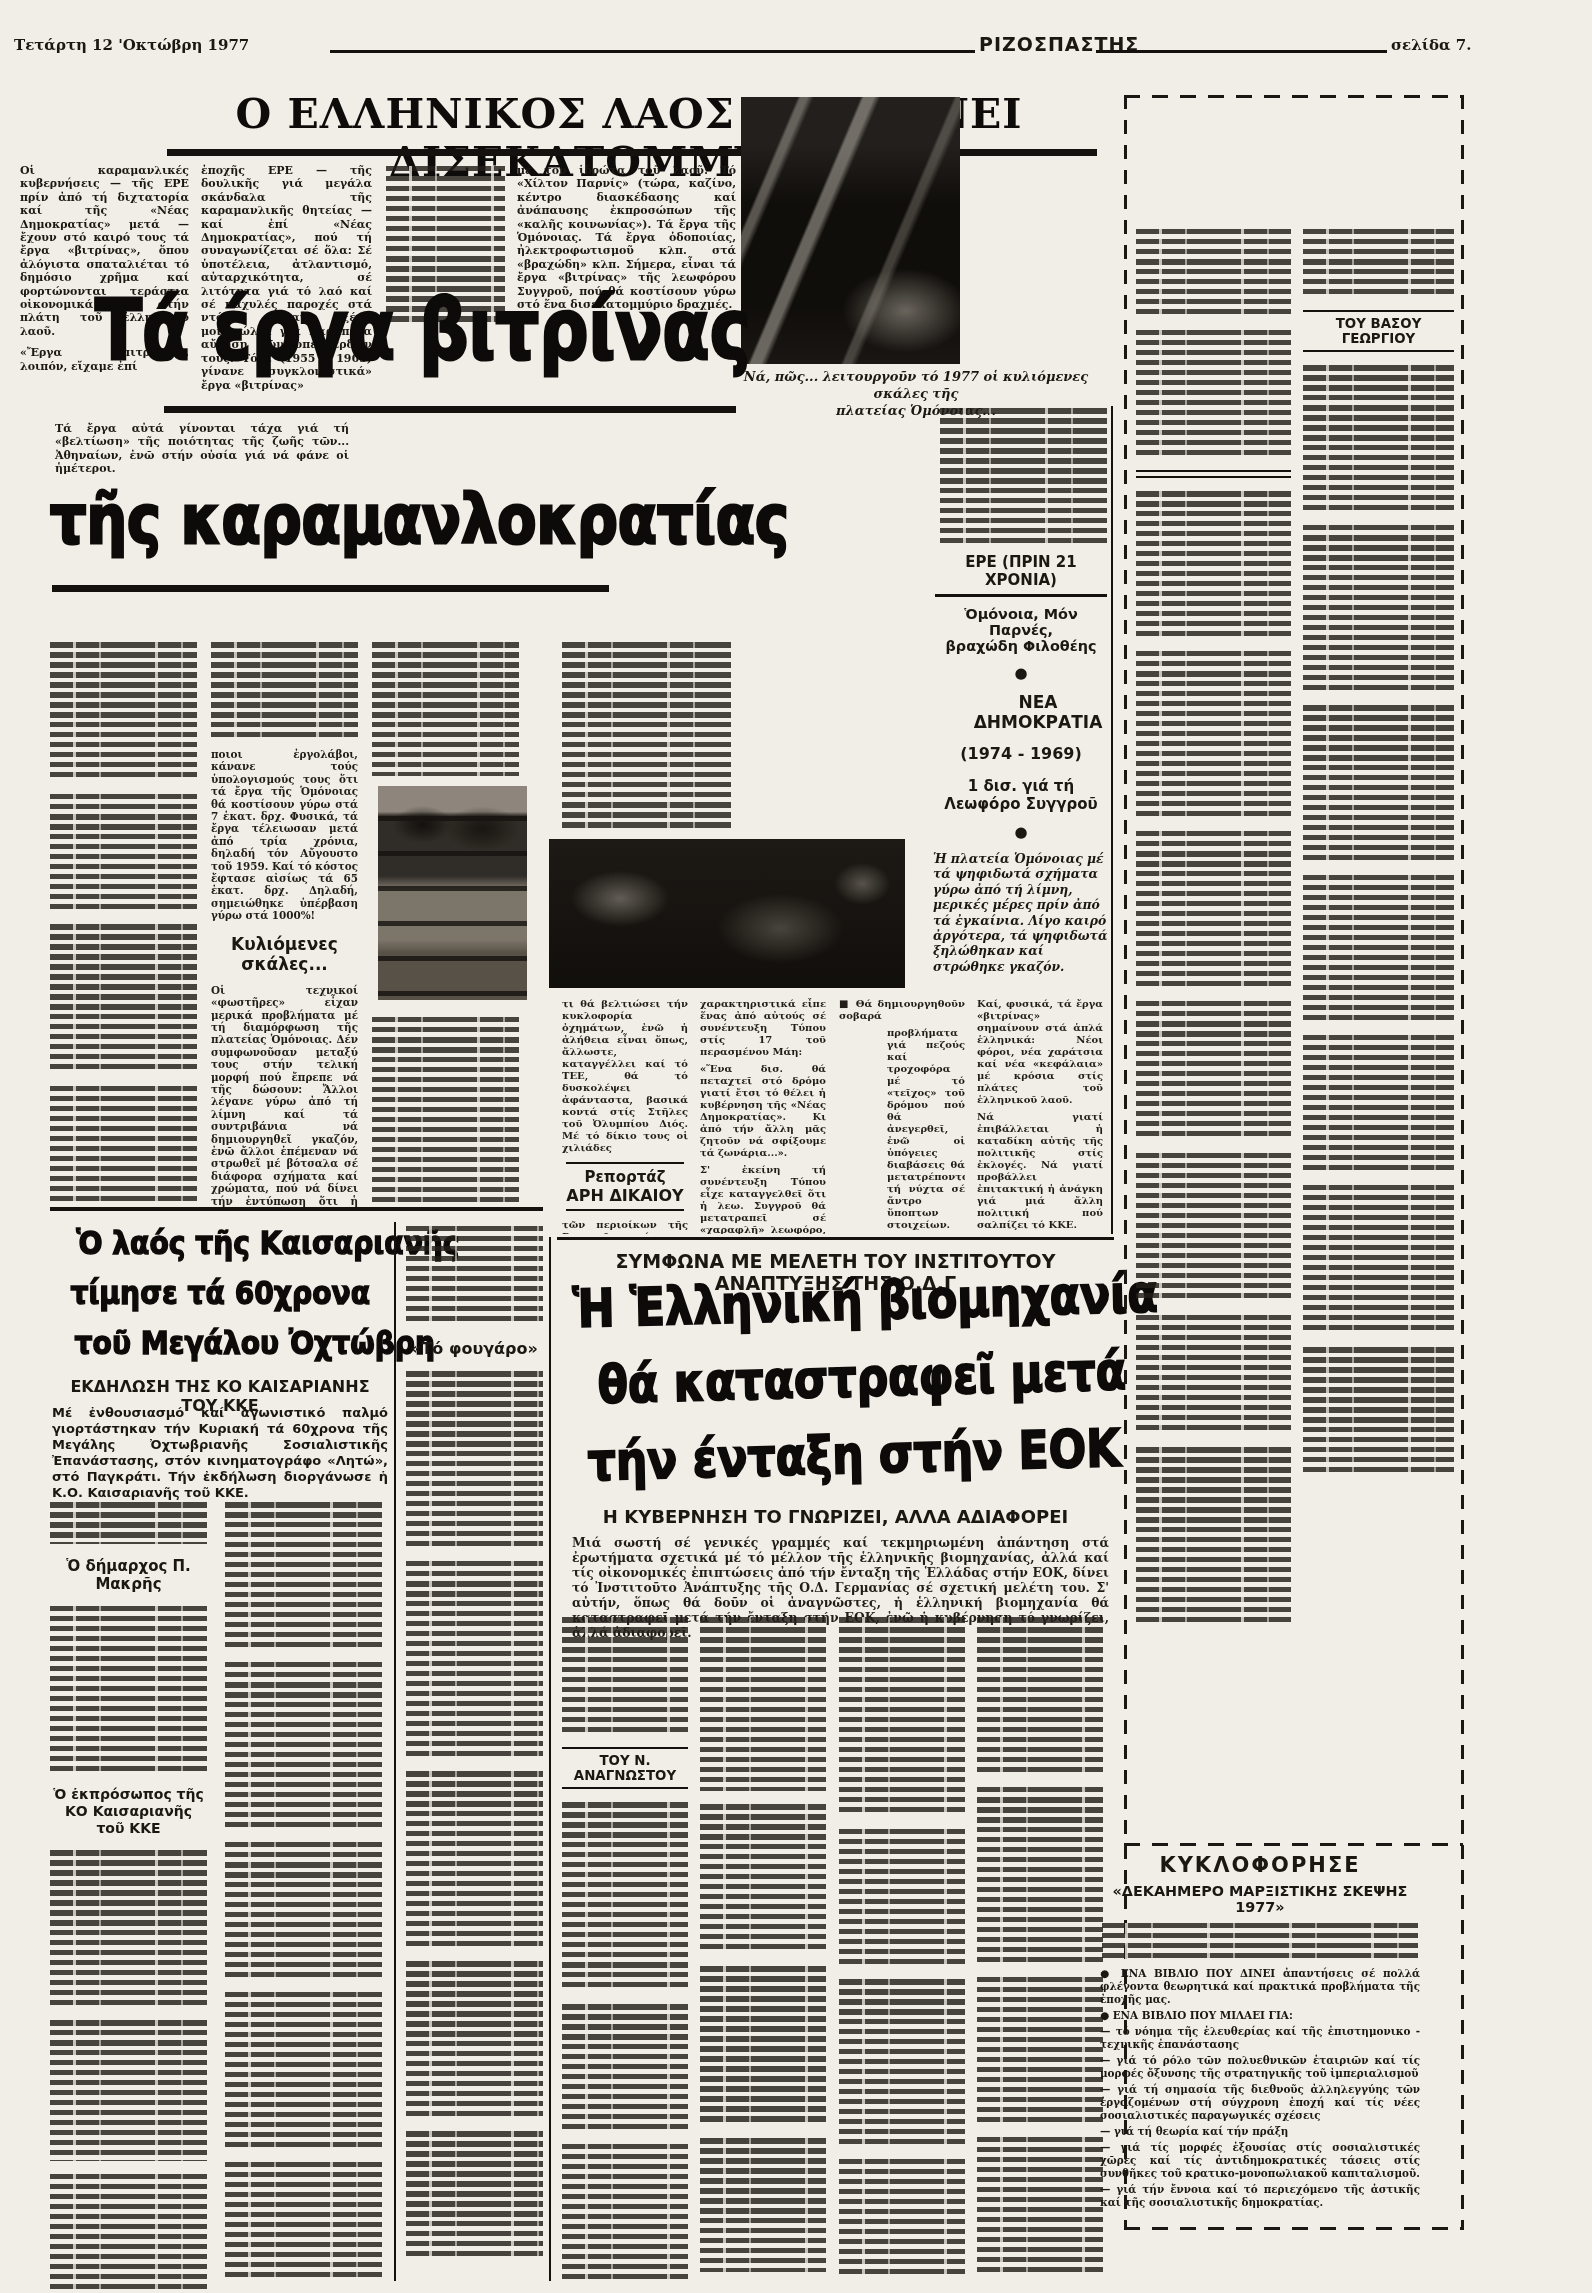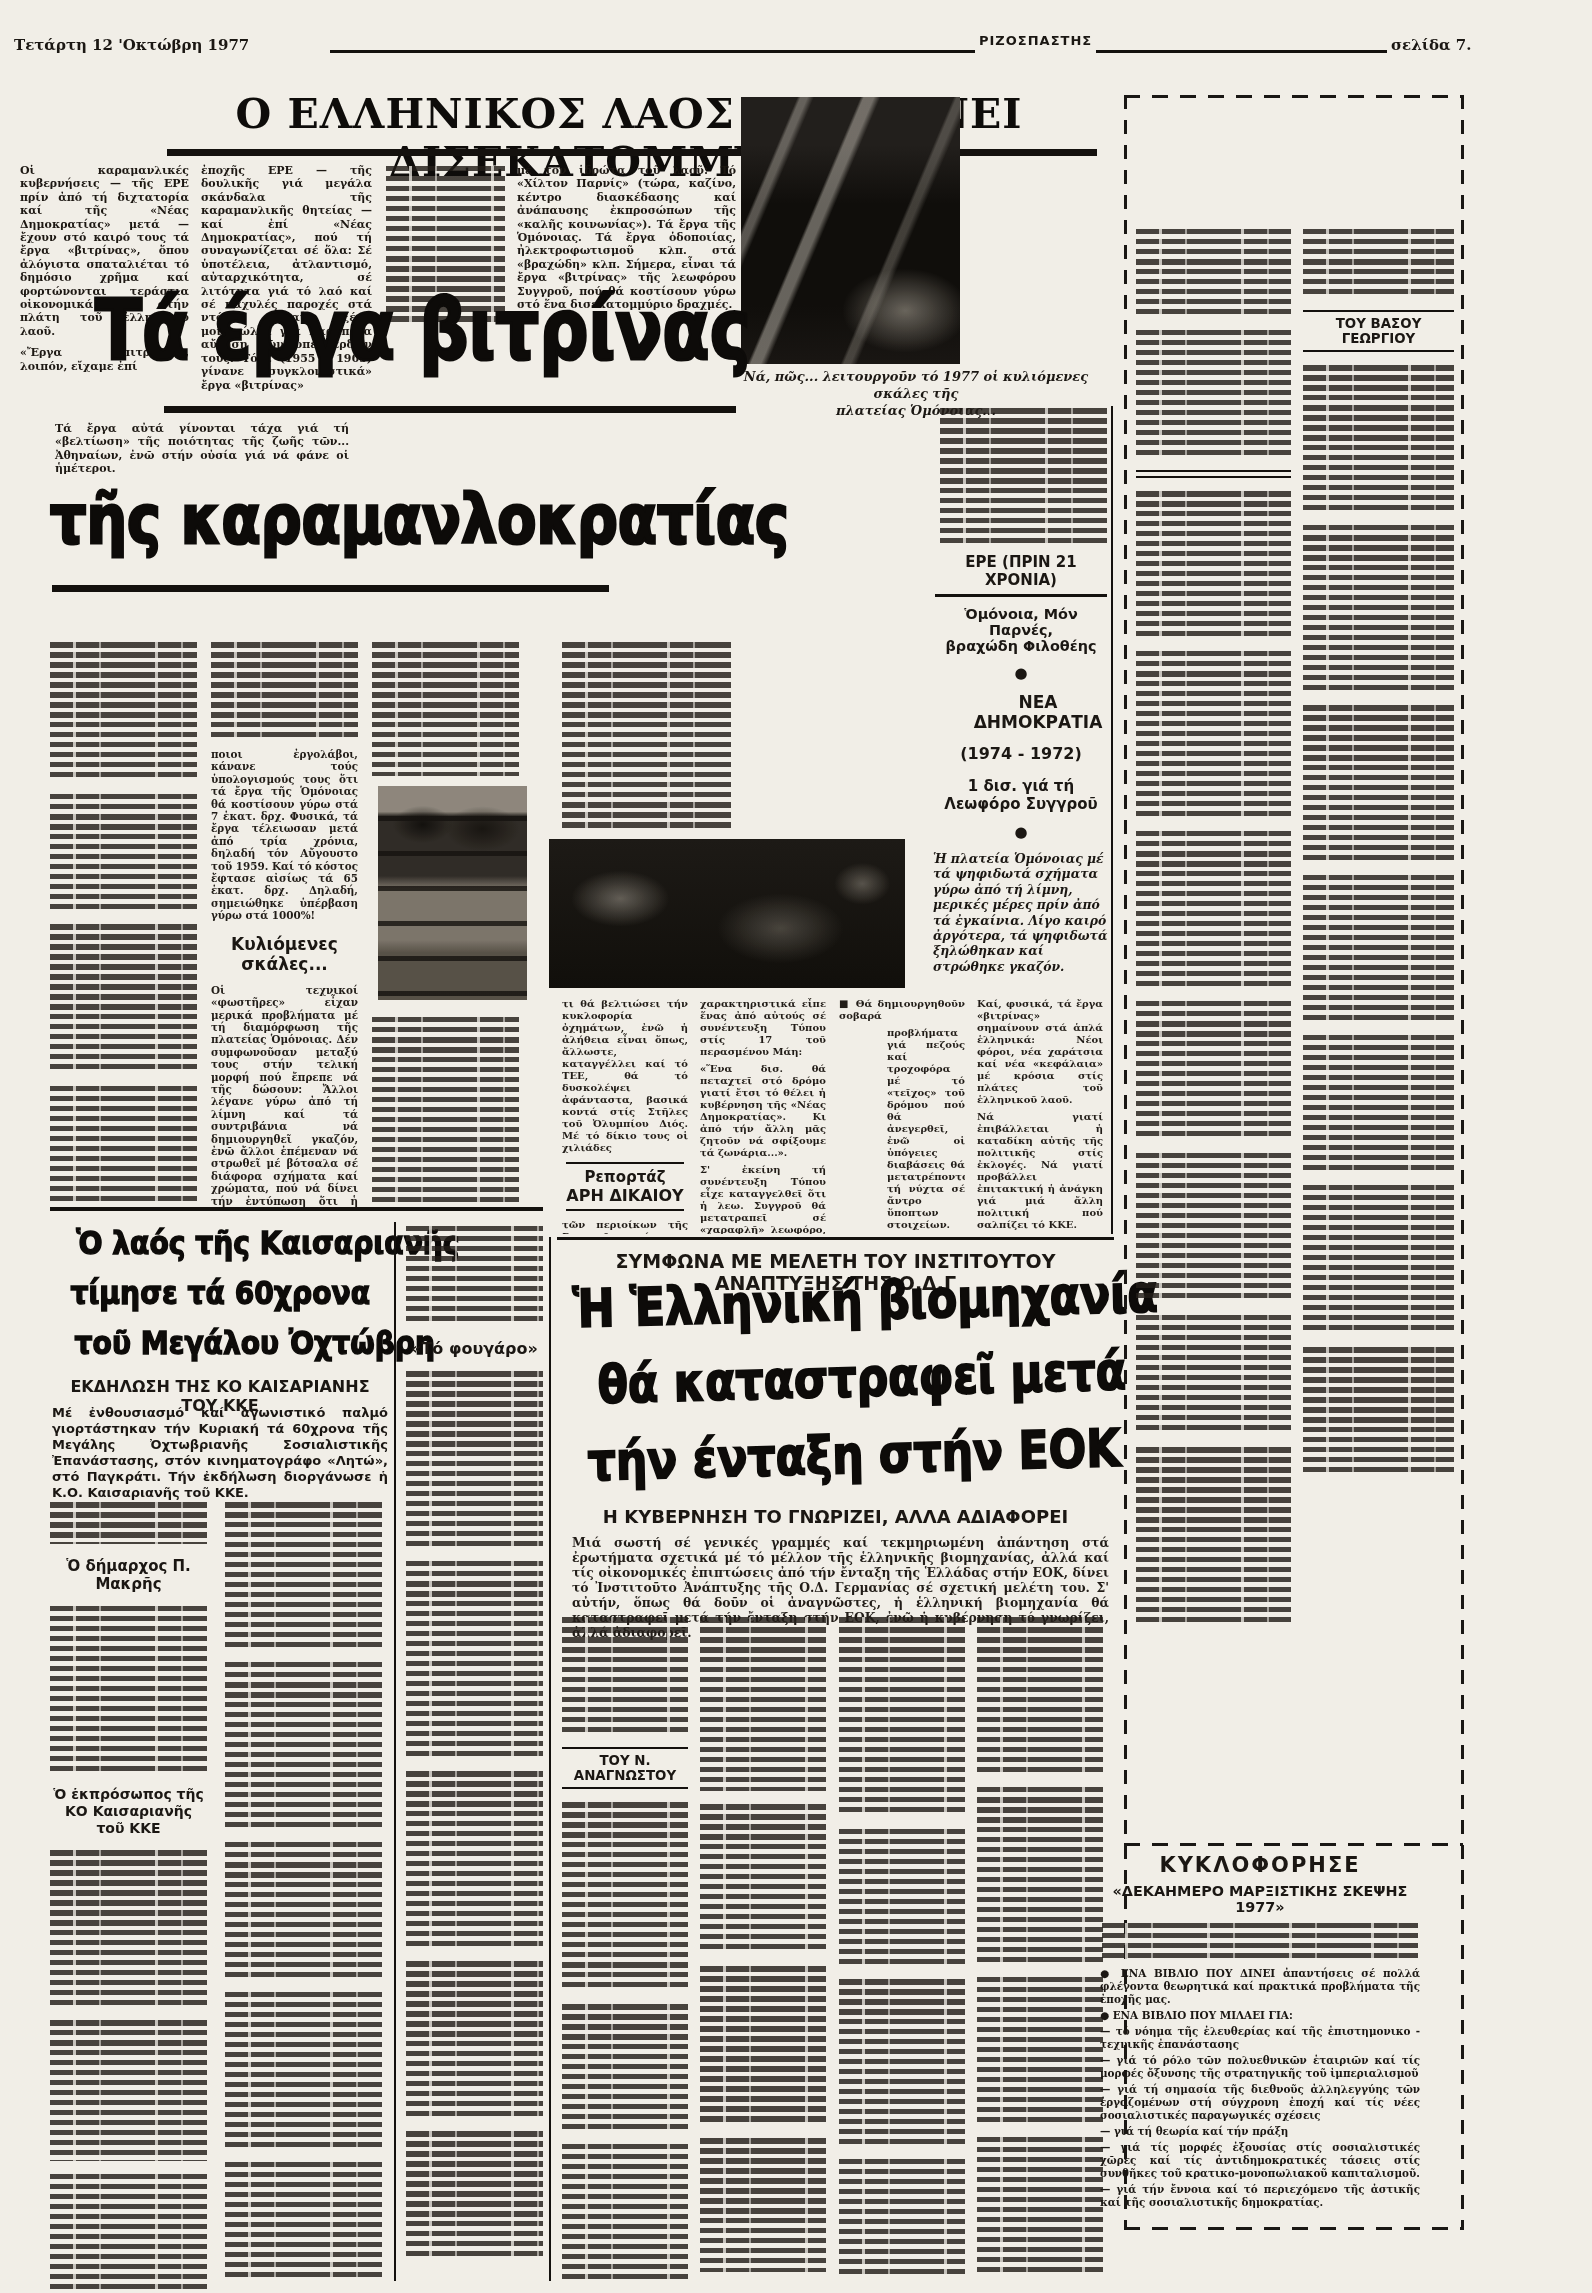--- a/index.html
+++ b/index.html
@@ -24,21 +24,21 @@
   .byblock{border-top:2px solid #14110e;border-bottom:2px solid #14110e;padding:4px 0;margin:8px 4px;}
   .gkstack > div{margin-bottom:13px;}
 </style>
 </head>
 <body>
 
 <div id="page">
 
   <div class="abs" style="left:14px;top:36px;font-size:15px;font-weight:700;">Τετάρτη 12 'Οκτώβρη 1977</div>
   <div class="abs rule" style="left:330px;top:50px;width:645px;height:3px;"></div>
-  <div class="abs sans" style="left:979px;top:33px;font-size:13px;font-weight:700;letter-spacing:1px;">ΡΙΖΟΣΠΑΣΤΗΣ</div>
+  <div class="abs sans" style="left:979px;top:33px;font-size:19px;font-weight:700;letter-spacing:1px;">ΡΙΖΟΣΠΑΣΤΗΣ</div>
   <div class="abs rule" style="left:1096px;top:50px;width:291px;height:3px;"></div>
   <div class="abs" style="left:1391px;top:36px;font-size:15px;font-weight:700;">σελίδα 7.</div>
 
   <div class="abs center" style="left:159px;top:90px;width:940px;font-size:41px;font-weight:700;letter-spacing:1px;color:#0e0c0a;">Ο ΕΛΛΗΝΙΚΟΣ ΛΑΟΣ ΠΛΗΡΩΝΕΙ ΔΙΣΕΚΑΤΟΜΜΥΡΙΑ!</div>
   <div class="abs rule" style="left:167px;top:149px;width:930px;height:7px;"></div>
 
   <div class="abs intro" style="left:20px;top:164px;width:169px;">
     <div>Οἱ καραμανλικές κυβερνήσεις — τῆς ΕΡΕ πρίν ἀπό τή διχτατορία καί τῆς «Νέας Δημοκρατίας» μετά — ἔχουν στό καιρό τους τά ἔργα «βιτρίνας», ὅπου ἀλόγιστα σπαταλιέται τό δημόσιο χρῆμα καί φορτώνονται τεράστια οἰκονομικά βάρη στήν πλάτη τοῦ ἑλληνικοῦ λαοῦ.</div>
     <div style="margin-top:8px;">«Ἔργα ἐπιτρίνας», λοιπόν, εἴχαμε ἐπί</div>
   </div>
@@ -69,21 +69,21 @@
 
   <div class="abs gk" style="left:940px;top:408px;width:167px;height:135px;"></div>
 
   <div class="abs sans center" style="left:933px;top:553px;width:176px;">
     <div style="font-size:15px;font-weight:700;">ΕΡΕ (ΠΡΙΝ 21 ΧΡΟΝΙΑ)</div>
     <div class="rule" style="height:3px;margin:5px 2px 9px 2px;"></div>
     <div style="font-size:14.4px;font-weight:700;">Ὁμόνοια, Μόν Παρνές,</div>
     <div style="font-size:14.4px;font-weight:700;">βραχώδη Φιλοθέης</div>
     <div style="font-size:15px;margin:10px 0;">●</div>
     <div style="font-size:17px;font-weight:700;margin-left:34px;">ΝΕΑ ΔΗΜΟΚΡΑΤΙΑ</div>
-    <div style="font-size:16px;font-weight:700;margin-top:12px;">(1974 - 1972)</div>
+    <div style="font-size:16px;font-weight:700;margin-top:12px;">(1974 - 1969)</div>
     <div style="font-size:15px;font-weight:700;margin-top:14px;">1 δισ. γιά τή</div>
     <div style="font-size:15px;font-weight:700;">Λεωφόρο Συγγροῦ</div>
     <div style="font-size:15px;margin:10px 0;">●</div>
     <div style="font-family:'DejaVu Serif',serif;font-style:italic;font-weight:700;font-size:12.4px;line-height:15.4px;text-align:left;">Ἡ πλατεία Ὁμόνοιας μέ τά ψηφιδωτά σχήματα γύρω ἀπό τή λίμνη, μερικές μέρες πρίν ἀπό τά ἐγκαίνια. Λίγο καιρό ἀργότερα, τά ψηφιδωτά ξηλώθηκαν καί στρώθηκε γκαζόν.</div>
   </div>
 
   <div class="abs rule" style="left:1111px;top:406px;width:2px;height:828px;"></div>
 
   <div class="abs gkstack" style="left:50px;top:642px;width:147px;">
     <div class="gk" style="height:139px;"></div>

